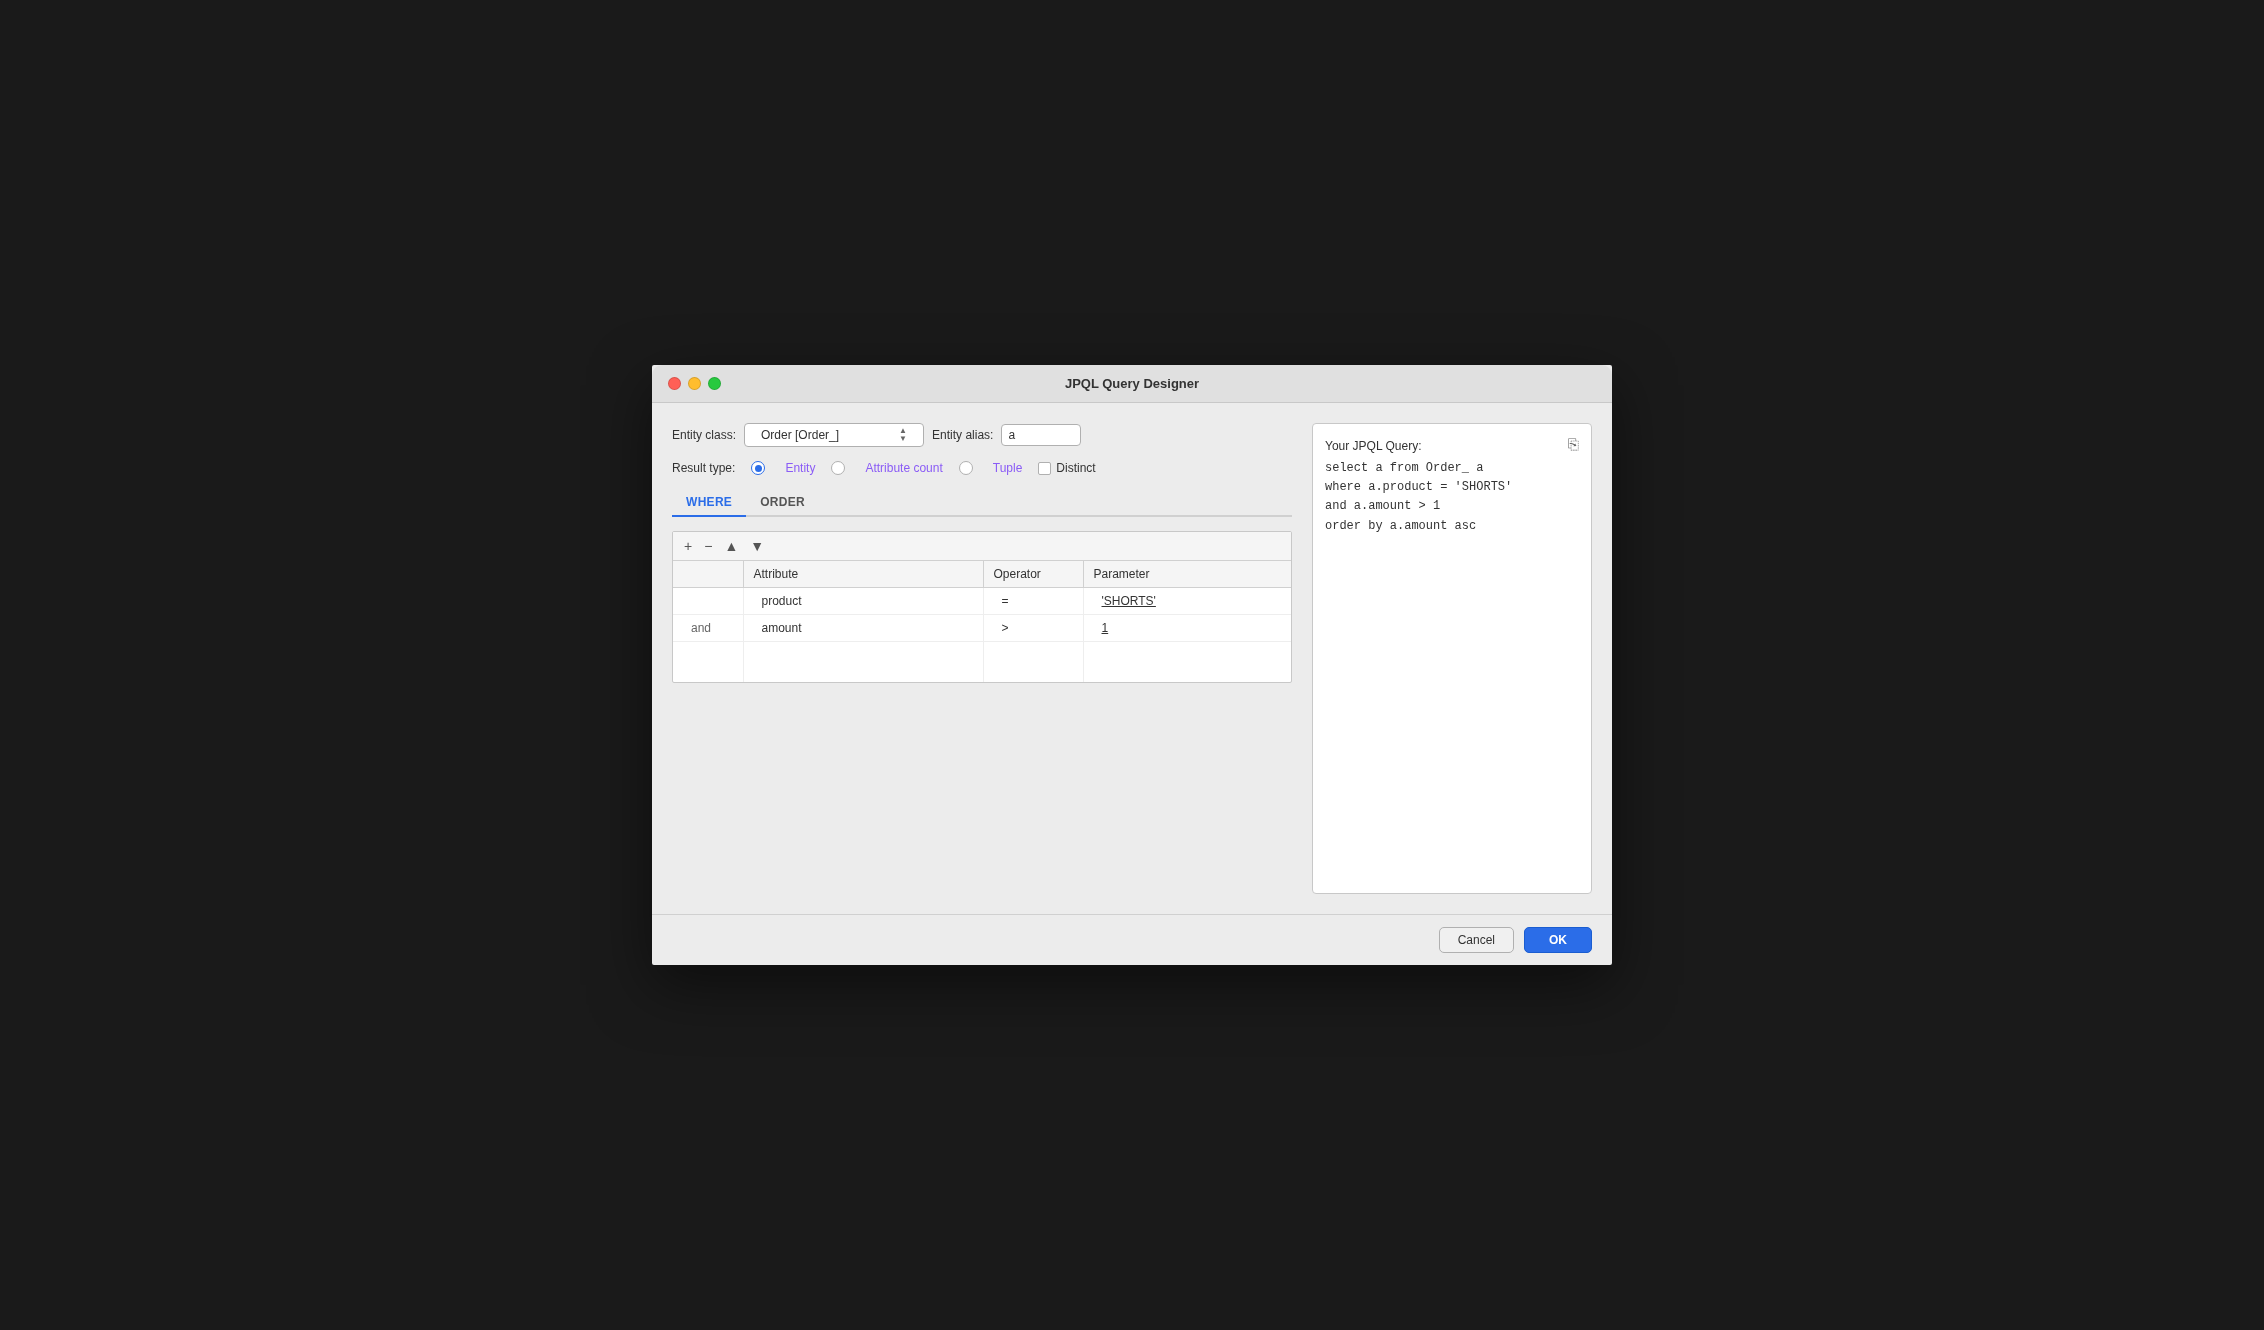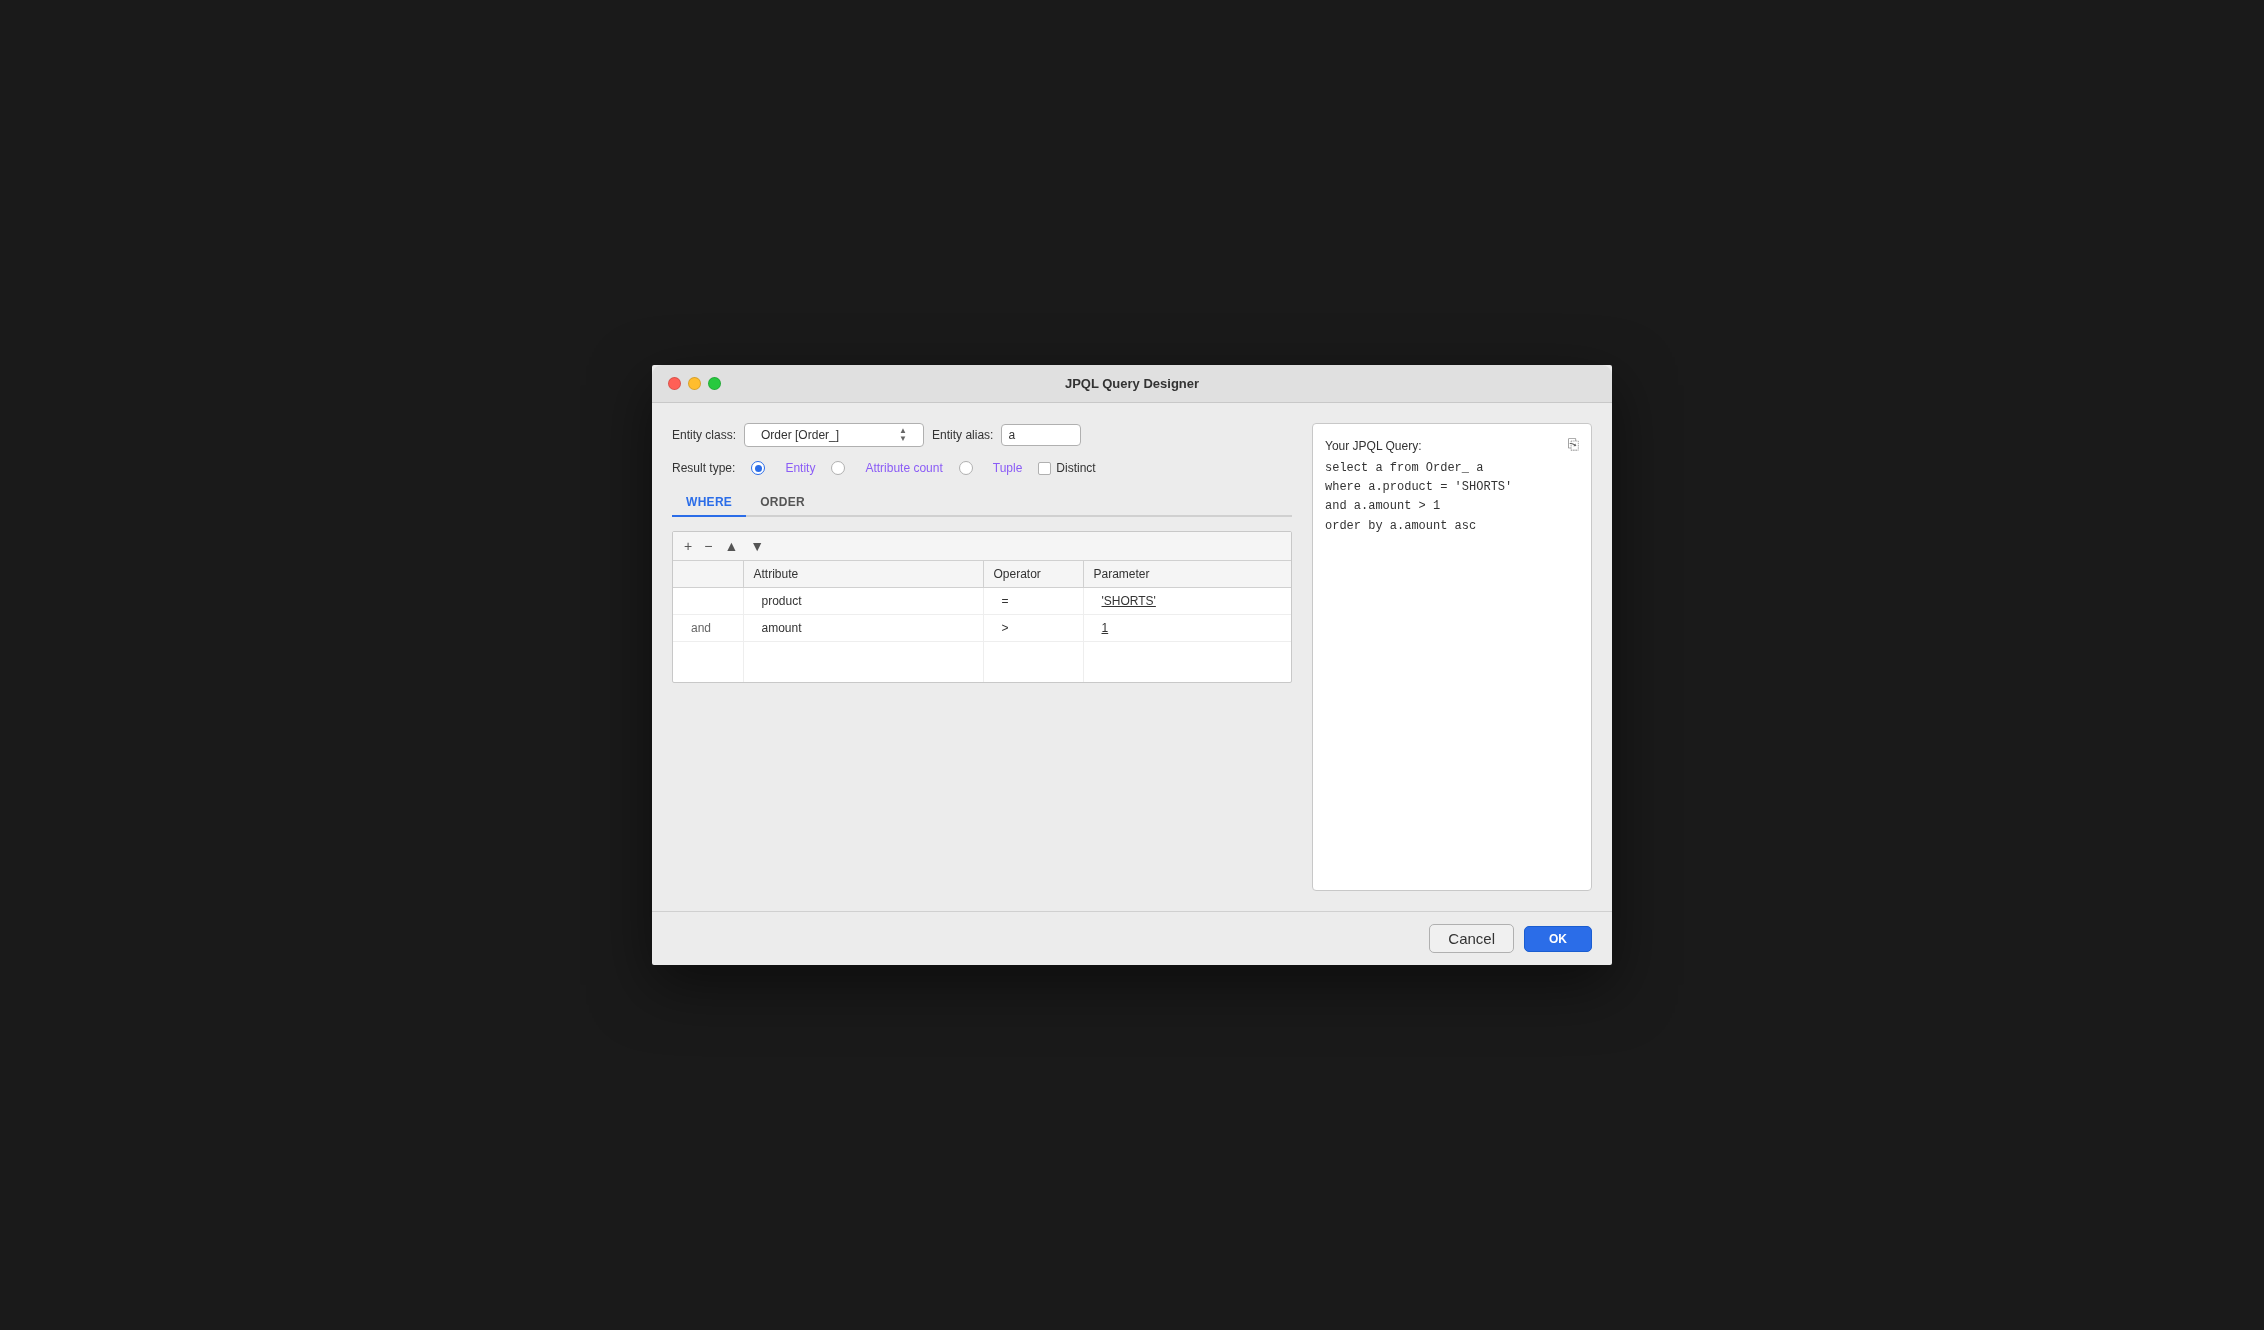--- a/index.html
+++ b/index.html
@@ -260,21 +260,21 @@
       align-items: center;
       padding: 12px 20px;
       gap: 10px;
       border-top: 1px solid #d0d0d0;
     }
     .btn-cancel {
       background: #f0f0f0;
       border: 1px solid #b0b0b0;
       border-radius: 5px;
       padding: 5px 18px;
-      font-size: 15px;
+      font-size: 12px;
       color: #333;
       cursor: pointer;
     }
     .btn-ok {
       background: #2b6de8;
       border: 1px solid #1a5dd0;
       border-radius: 5px;
       padding: 5px 24px;
       font-size: 12px;
       color: white;

